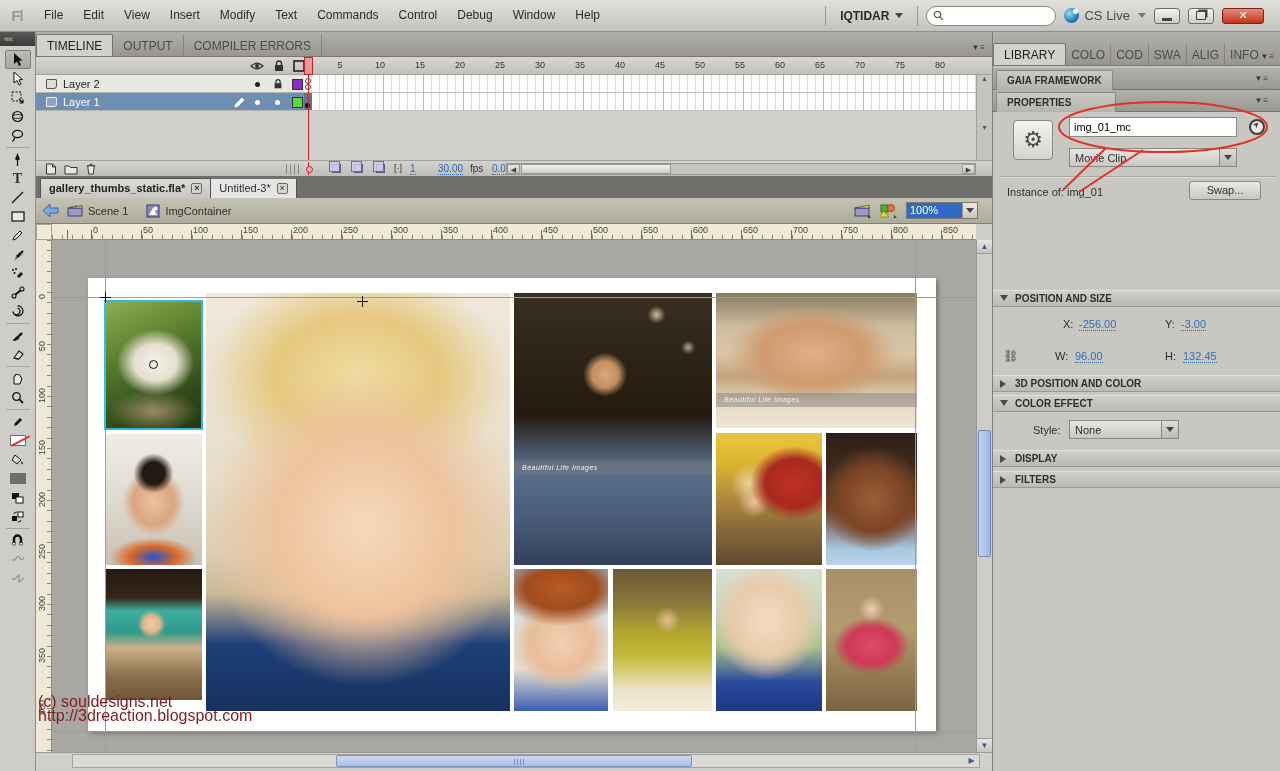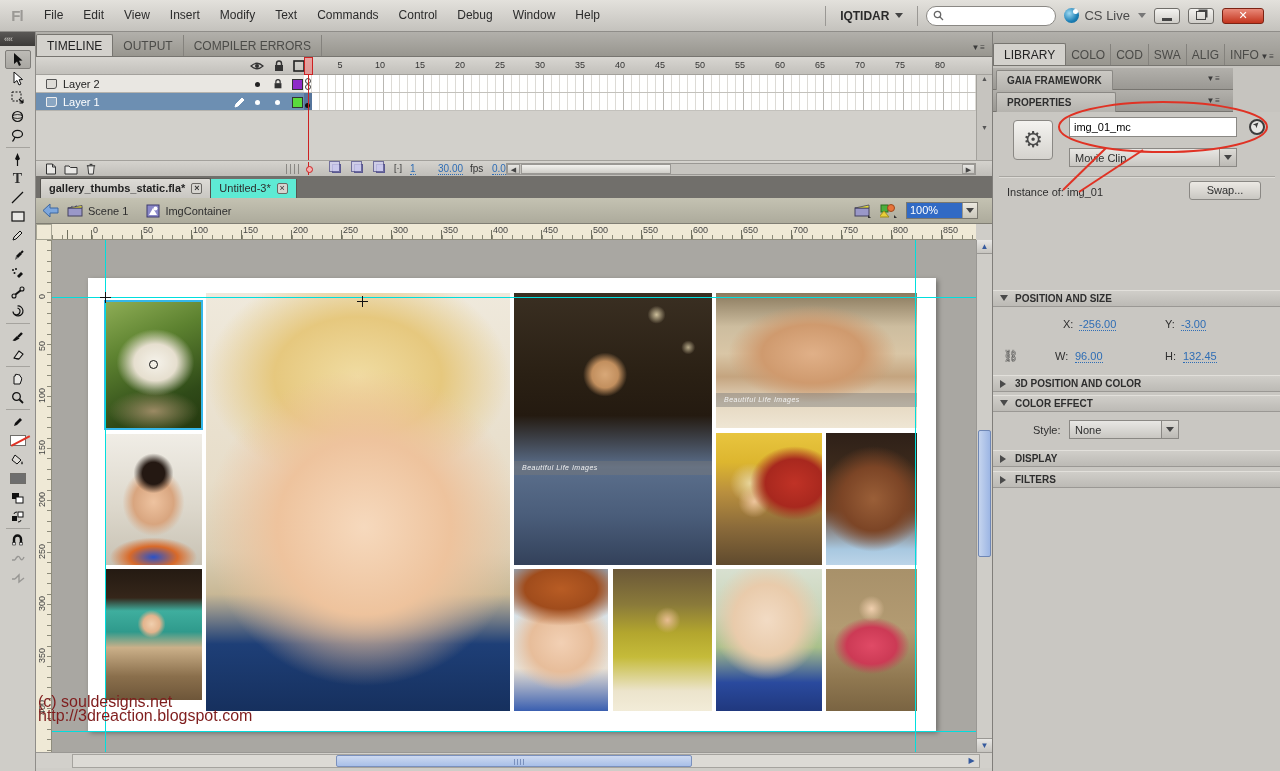--- a/index.html
+++ b/index.html
@@ -91,21 +91,21 @@
   #tl-grip { position:absolute; left:250px; top:3px; width:14px; height:10px;
     background:repeating-linear-gradient(90deg,#8a8884 0 1px, transparent 1px 4px); }
   #tl-hscroll { position:absolute; left:470px; top:2px; width:470px; height:12px; background:#c6c4bf; border:1px solid #9a9894; }
   #tl-hscroll .thumb { position:absolute; left:14px; top:0; width:150px; height:10px; background:linear-gradient(180deg,#f2f1ee,#cfcdc8); border:1px solid #9a9894; }
   .scroll-arrow { position:absolute; top:0; width:13px; height:10px; font-size:7px; line-height:10px; text-align:center; color:#444; background:linear-gradient(180deg,#e8e7e4,#c6c4bf); border:1px solid #9a9894; }
 
   
   #doc-tabbar { position:absolute; left:0; top:144px; width:956px; height:22px; background:#716f6b; display:flex; align-items:flex-end; }
   .doc-tab { display:flex; align-items:center; gap:6px; font-size:11px; padding:3px 8px 4px; border-right:1px solid #57554f; }
   .doc-tab.active { background:linear-gradient(180deg,#dddbd6,#c9c7c2); font-weight:bold; color:#222; border:1px solid #55534f; border-bottom:none; border-radius:2px 2px 0 0; }
-  .doc-tab.inactive { background:#5eead4; color:#2e2e2e; }
+  .doc-tab.inactive { background:#e5e5e5; color:#2e2e2e; }
   .tab-close { width:11px; height:11px; border:1px solid #6a6864; background:#d6d4cf; font-size:9px; line-height:9px; text-align:center; color:#333; border-radius:2px; }
 
   
   #edit-bar { position:absolute; left:0; top:166px; width:956px; height:26px;
     background:linear-gradient(180deg,#c4c2b2,#adab9c); border-bottom:1px solid #807e74; display:flex; align-items:center; font-size:11px; color:#2e2e2e; }
   #back-arrow { width:17px; height:15px; margin:0 8px 0 6px; }
   .crumb { display:flex; align-items:center; gap:5px; margin-right:18px; }
   #edit-bar-right { margin-left:auto; display:flex; align-items:center; gap:8px; padding-right:14px; }
   #zoom-combo { width:72px; height:17px; background:#fff; border:1px solid #7a786f; display:flex; }
   #zoom-value { flex:1; background:var(--select-blue); color:#fff; font-size:11px; padding:1px 3px; }
@@ -142,21 +142,21 @@
   #hscroll { position:absolute; left:0; top:720px; width:956px; height:16px; background:#d2d0cb; border-top:1px solid #9a9894; }
   #hscroll .track { position:absolute; left:36px; top:1px; width:908px; height:14px; background:#dcdad5; border:1px solid #a5a39e; }
   #hscroll .thumb { position:absolute; left:263px; top:0; width:356px; height:12px; background:linear-gradient(180deg,#cdd9f0,#a8bfe8); border:1px solid #7a90bd; border-radius:2px; }
   #hscroll .grip { position:absolute; left:50%; top:3px; width:10px; height:6px; background:repeating-linear-gradient(90deg,#7a90bd 0 1px, transparent 1px 3px); }
   .hs-arrow { position:absolute; top:0; width:13px; height:12px; font-size:8px; line-height:12px; text-align:center; color:#355a9e; }
 
   
   #right-panel { position:absolute; left:992px; top:32px; width:288px; height:739px; background:#c6c4bf; border-left:1px solid #807e7a; }
   #rp-tabbar { position:absolute; left:0; top:0; width:288px; height:34px; background:linear-gradient(180deg,#b2b0ab,#98968f); border-bottom:1px solid #777570; display:flex; align-items:flex-end; }
   #rp-tabs-others { display:flex; overflow:hidden; }
-  .gaia-bar { position:absolute; left:0; width:240px; height:22px; background:linear-gradient(180deg,#b2b0ab,#9a9893); border-bottom:1px solid #777570; }
+  .gaia-bar { position:absolute; left:0; width:288px; height:22px; background:linear-gradient(180deg,#b2b0ab,#9a9893); border-bottom:1px solid #777570; }
   .gaia-tab { position:absolute; left:3px; top:2px; height:20px; background:linear-gradient(180deg,#cbc9c4,#b5b3ae); border:1px solid #8a8884; border-bottom:none; border-radius:2px 2px 0 0;
     font-size:10px; font-weight:bold; color:#2e2e2e; padding:4px 10px 0; }
   #rp-content { position:absolute; left:0; top:80px; width:288px; height:659px; background:#c9c7c2; font-size:11px; color:#2e2e2e; }
   #mc-icon-btn { position:absolute; left:20px; top:8px; width:40px; height:40px; background:linear-gradient(180deg,#f4f3f0,#d5d3ce); border:1px solid #8a8884; border-radius:4px; display:flex; align-items:center; justify-content:center; font-size:22px; color:#4a4a4a; }
   #instance-name { position:absolute; left:76px; top:5px; width:168px; height:20px; border:1px solid #8a8884; font-size:11px; padding:0 4px; background:#fff; font-family:"Liberation Sans",sans-serif; }
   #edit-badge { position:absolute; left:256px; top:7px; width:16px; height:16px; border:2px solid #3c3c3c; border-radius:50%; background:#e8e7e4; }
   #edit-badge::after { content:"➤"; position:absolute; left:2px; top:-1px; font-size:8px; color:#3c3c3c; transform:rotate(-45deg); }
   .dropdown { position:absolute; height:19px; background:linear-gradient(180deg,#e8e7e4,#c9c7c2); border:1px solid #8a8884; display:flex; align-items:center; }
   .dropdown .val { flex:1; padding:0 5px; font-size:11px; color:#2e2e2e; }
   .dropdown .dd { width:17px; height:100%; border-left:1px solid #8a8884; display:flex; align-items:center; justify-content:center; background:linear-gradient(180deg,#dddbd6,#bcbab5); }

